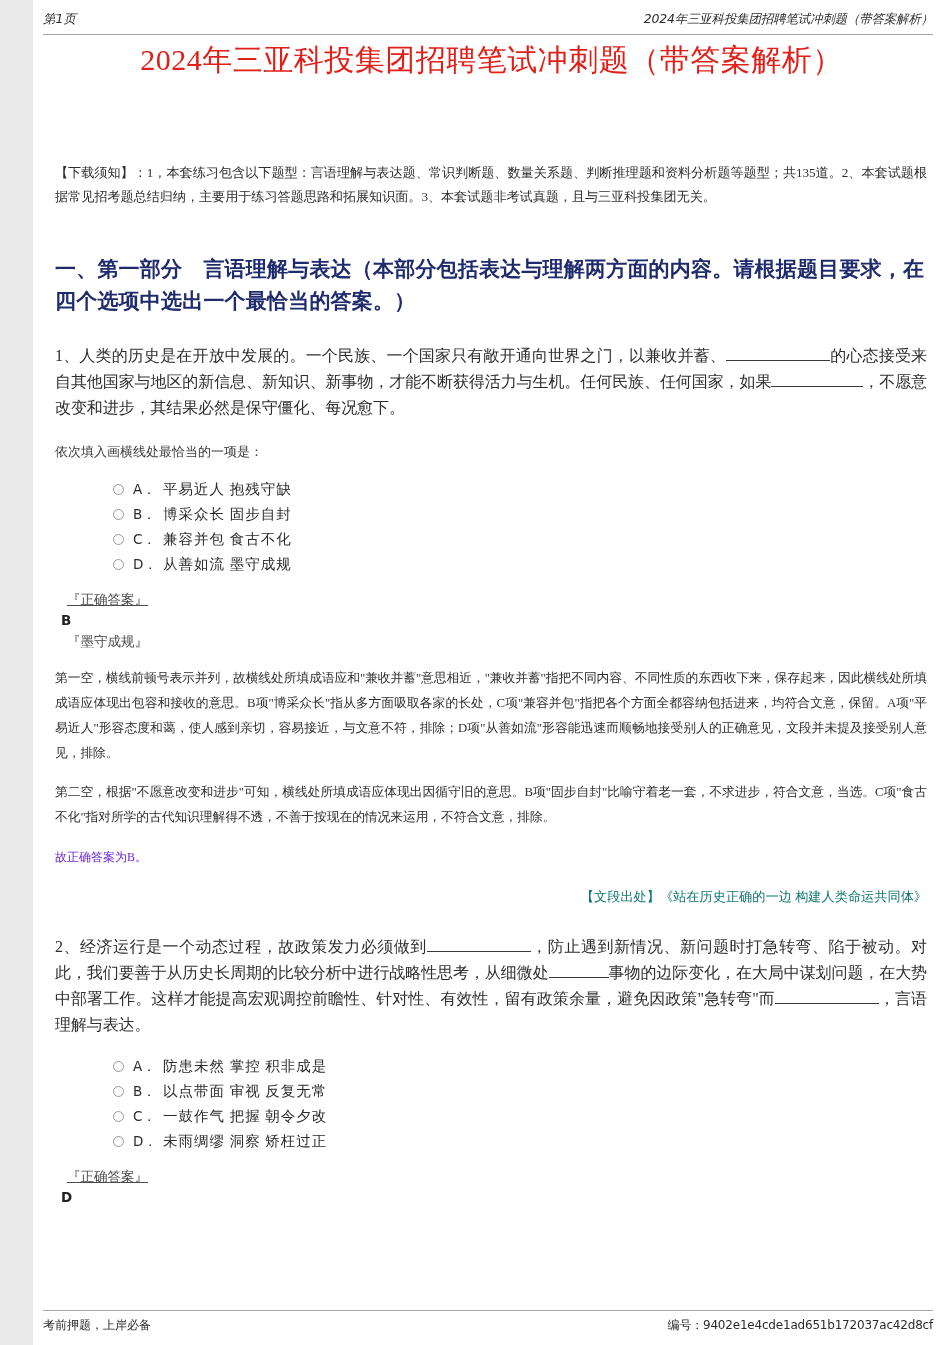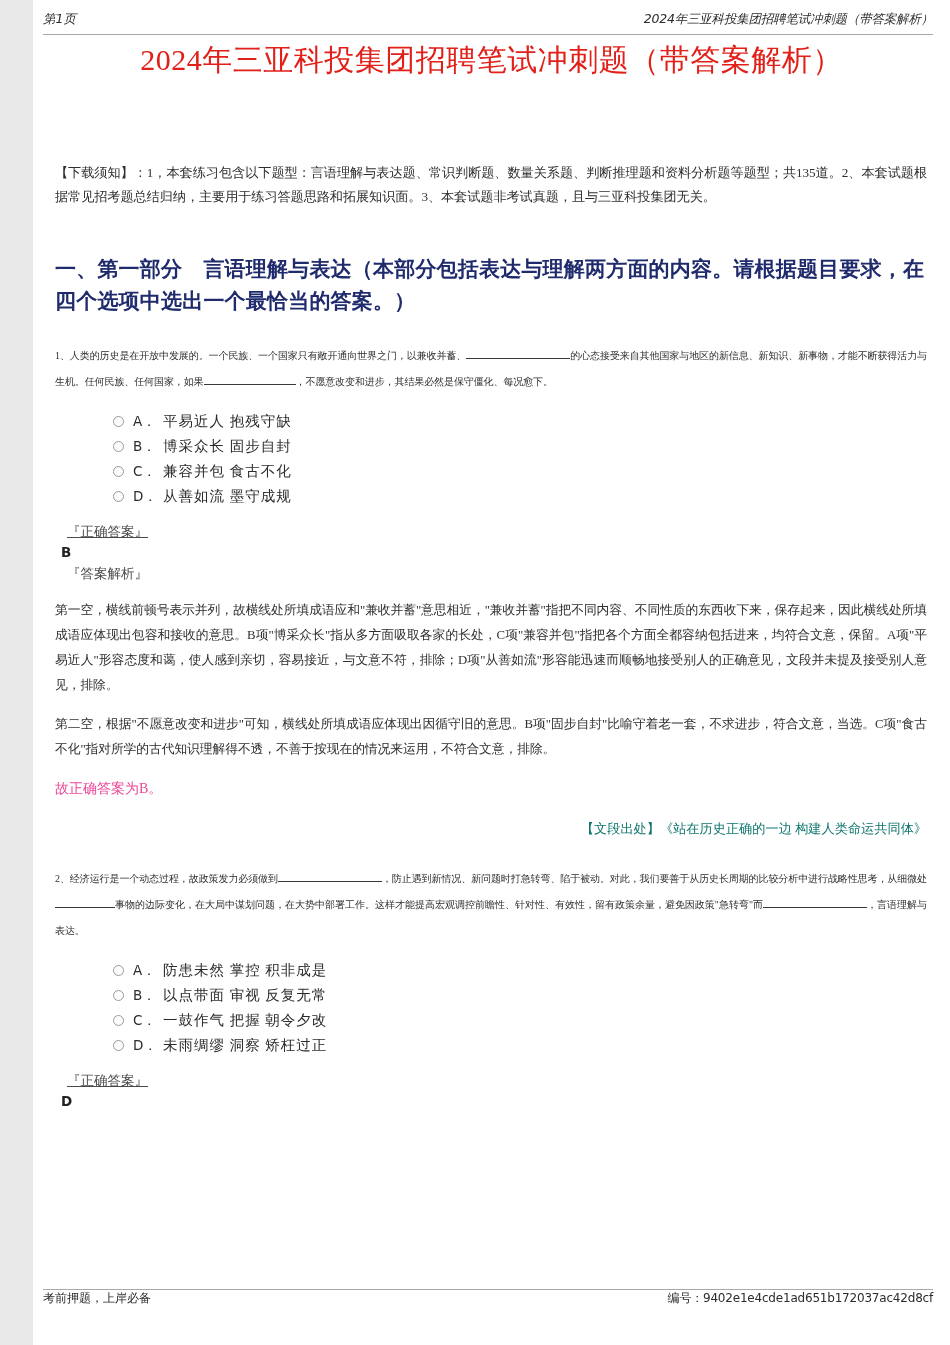--- a/index.html
+++ b/index.html
@@ -89,21 +89,21 @@
     margin-top: 44px;
     color: #1f2b6c;
     font-size: 21px;
     line-height: 32px;
     letter-spacing: 0.2px;
     font-weight: bold;
   }
 
   .q-stem {
     margin-top: 26px;
-    font-size: 10px;
+    font-size: 16px;
     line-height: 26px;
     color: #2e2e2e;
     text-align: justify;
     letter-spacing: -0.1px;
   }
   .blank {
     display: inline-block;
     border-bottom: 1px solid #3a3a3a;
     vertical-align: baseline;
   }
@@ -172,39 +172,40 @@
   .ana-para {
     margin-top: 14px;
     font-size: 12.8px;
     line-height: 25px;
     color: #2e2e2e;
     text-align: justify;
     letter-spacing: -0.1px;
   }
   .ana-concl {
     margin-top: 16px;
-    font-size: 14px;
+    font-size: 12px;
     line-height: 22px;
-    color: #ec4899;
+    color: #6d28d9;
   }
   .src-line {
     margin-top: 18px;
     font-size: 13.2px;
     line-height: 22px;
     color: #0f766e;
     text-align: right;
   }
 
   
   .run-foot {
     position: absolute;
     left: 10px;
-    bottom: 38px;
+    bottom: 11px;
     width: 890px;
     border-top: 1px solid #a9a9a9;
+    padding-top: 6px;
     display: flex;
     align-items: center;
     justify-content: space-between;
     font-family: "DejaVu Sans", "Liberation Sans", sans-serif;
     font-size: 12px;
     color: #2b2b2b;
     gap: 30px;
   }
   .foot-id { letter-spacing: -0.2px; }
 </style>
@@ -223,20 +224,21 @@
   <div class="doc-title">2024年三亚科投集团招聘笔试冲刺题（带答案解析）</div>
 
   <div class="content">
 
     <p class="notice">【下载须知】：1，本套练习包含以下题型：言语理解与表达题、常识判断题、数量关系题、判断推理题和资料分析题等题型；共135道。2、本套试题根据常见招考题总结归纳，主要用于练习答题思路和拓展知识面。3、本套试题非考试真题，且与三亚科投集团无关。</p>
 
     <p class="section-head">一、第一部分　言语理解与表达（本部分包括表达与理解两方面的内容。请根据题目要求，在四个选项中选出一个最恰当的答案。）</p>
 
     <p class="q-stem"><span>1、</span><span>人类的历史是在开放中发展的。一个民族、一个国家只有敞开通向世界之门，以兼收并蓄、</span><span class="blank w-long"></span><span>的心态接受来自其他国家与地区的新信息、新知识、新事物，才能不断获得活力与生机。任何民族、任何国家，如果</span><span class="blank w-mid"></span><span>，不愿意改变和进步，其结果必然是保守僵化、每况愈下。</span></p>
 
+    <p class="q-prompt">依次填入画横线处最恰当的一项是：</p>
 
     <div class="options">
       <div class="option">
         <span class="radio"></span>
         <span class="opt-letter">A．</span>
         <span class="opt-text">平易近人 抱残守缺</span>
       </div>
       <div class="option">
         <span class="radio"></span>
         <span class="opt-letter">B．</span>
@@ -249,21 +251,21 @@
       </div>
       <div class="option">
         <span class="radio"></span>
         <span class="opt-letter">D．</span>
         <span class="opt-text">从善如流 墨守成规</span>
       </div>
     </div>
 
     <div class="ans-label">『正确答案』</div>
     <div class="ans-value">B</div>
-    <div class="ana-label">『答案解析』</div>
+    <div class="ana-label">『墨守成规』</div>
 
     <p class="ana-para">第一空，横线前顿号表示并列，故横线处所填成语应和"兼收并蓄"意思相近，"兼收并蓄"指把不同内容、不同性质的东西收下来，保存起来，因此横线处所填成语应体现出包容和接收的意思。B项"博采众长"指从多方面吸取各家的长处，C项"兼容并包"指把各个方面全都容纳包括进来，均符合文意，保留。A项"平易近人"形容态度和蔼，使人感到亲切，容易接近，与文意不符，排除；D项"从善如流"形容能迅速而顺畅地接受别人的正确意见，文段并未提及接受别人意见，排除。</p>
     <p class="ana-para">第二空，根据"不愿意改变和进步"可知，横线处所填成语应体现出因循守旧的意思。B项"固步自封"比喻守着老一套，不求进步，符合文意，当选。C项"食古不化"指对所学的古代知识理解得不透，不善于按现在的情况来运用，不符合文意，排除。</p>
     <p class="ana-concl">故正确答案为B。</p>
 
     <p class="src-line"><span>【文段出处】</span><span>《站在历史正确的一边 构建人类命运共同体》</span></p>
 
     <p class="q-stem"><span>2、</span><span>经济运行是一个动态过程，故政策发力必须做到</span><span class="blank w-long"></span><span>，防止遇到新情况、新问题时打急转弯、陷于被动。对此，我们要善于从历史长周期的比较分析中进行战略性思考，从细微处</span><span class="blank w-short"></span><span>事物的边际变化，在大局中谋划问题，在大势中部署工作。这样才能提高宏观调控前瞻性、针对性、有效性，留有政策余量，避免因政策"急转弯"而</span><span class="blank w-long"></span><span>，言语理解与表达。</span></p>
 
 

